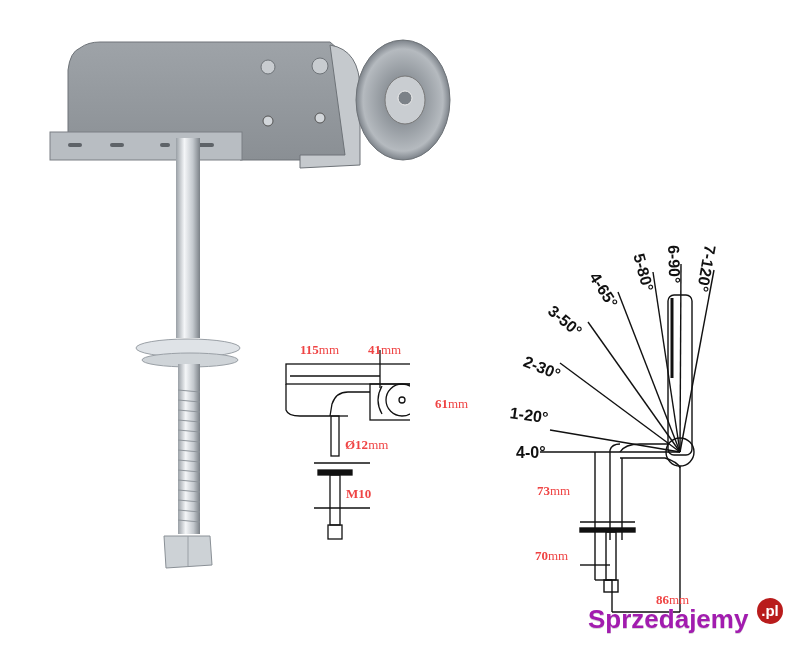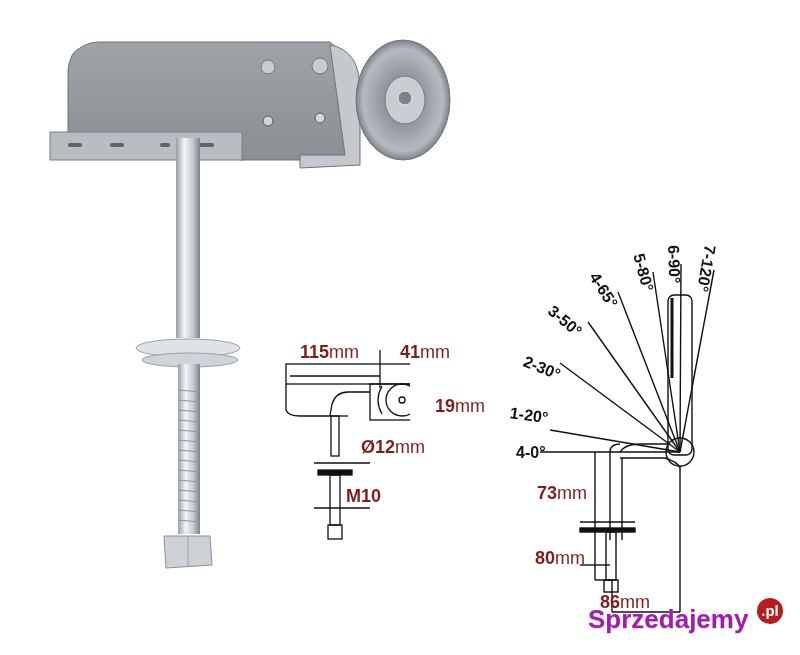--- a/index.html
+++ b/index.html
@@ -1,18 +1,18 @@
 <!DOCTYPE html>
 <html><head>
 <meta charset="utf-8">
 <style>
   html,body{margin:0;padding:0;background:#ffffff;}
   body{width:800px;height:655px;position:relative;overflow:hidden;font-family:"Liberation Sans",sans-serif;}
   .abs{position:absolute;}
-  .lbl{position:absolute;font-family:Liberation Sans, sans-serif;font-weight:bold;color:#7f1d1d;font-size:18px;line-height:1;white-space:nowrap;}
+  .lbl{position:absolute;font-family:Liberation Serif, serif;font-weight:bold;color:#ef4444;font-size:13px;line-height:1;white-space:nowrap;}
   .lbl .u{font-weight:normal;}
   .angle{position:absolute;font-family:"Liberation Sans",sans-serif;font-weight:bold;font-size:16px;color:#111;white-space:nowrap;transform-origin:left center;}
   .wm{position:absolute;left:588px;top:604px;font-family:"Liberation Sans",sans-serif;font-size:26px;font-weight:bold;color:#a21caf;letter-spacing:0px;text-shadow:0 1px 0 #d8d8d8;}
   .wm-badge{position:absolute;left:757px;top:598px;width:26px;height:26px;border-radius:50%;background:#b91c1c;color:#fff;font-family:Liberation Sans, sans-serif;font-size:15px;font-weight:bold;text-align:center;line-height:26px;}
 </style>
 </head>
 <body>
 
 <svg class="abs" style="left:0;top:0" width="470" height="600">
   <defs>
@@ -94,23 +94,23 @@
     <line x1="110" y1="20" x2="110" y2="58"></line>
     <rect x="61" y="86" width="8" height="40"></rect>
     <line x1="44" y1="133" x2="100" y2="133"></line>
     <rect x="48" y="140" width="34" height="5" fill="#111"></rect>
     <line x1="44" y1="178" x2="100" y2="178"></line>
     <rect x="60" y="145" width="10" height="50"></rect>
     <rect x="58" y="195" width="14" height="14"></rect>
   </g>
 </svg>
 <div class="lbl" style="left:300px;top:343px"><span>115</span><span class="u">mm</span></div>
-<div class="lbl" style="left:400px;top:343px"><span>41</span><span class="u">mm</span></div>
-<div class="lbl" style="left:435px;top:397px"><span>19</span><span class="u">mm</span></div>
-<div class="lbl" style="left:361px;top:438px"><span>Ø12</span><span class="u">mm</span></div>
+<div class="lbl" style="left:368px;top:343px"><span>41</span><span class="u">mm</span></div>
+<div class="lbl" style="left:435px;top:397px"><span>61</span><span class="u">mm</span></div>
+<div class="lbl" style="left:345px;top:438px"><span>Ø12</span><span class="u">mm</span></div>
 <div class="lbl" style="left:346px;top:487px"><span>M10</span></div>
 
 <svg class="abs" style="left:500px;top:200px" width="260" height="420">
   <g fill="none" stroke="#111" stroke-width="1.4">
 
     <rect x="168" y="95" width="24" height="160" rx="6"></rect>
     <line x1="172" y1="98" x2="172" y2="178" stroke-width="3"></line>
 
     <circle cx="180" cy="252" r="14"></circle>
 
@@ -145,17 +145,17 @@
 <div class="angle" style="left:516px;top:444px">4-0°</div>
 <div class="angle" style="left:510px;top:404px;transform:rotate(8deg)">1-20°</div>
 <div class="angle" style="left:524px;top:352px;transform:rotate(22deg)">2-30°</div>
 <div class="angle" style="left:550px;top:300px;transform:rotate(40deg)">3-50°</div>
 <div class="angle" style="left:593px;top:265px;transform:rotate(58deg)">4-65°</div>
 <div class="angle" style="left:638px;top:245px;transform:rotate(75deg)">5-80°</div>
 <div class="angle" style="left:673px;top:236px;transform:rotate(88deg)">6-90°</div>
 <div class="angle" style="left:710px;top:236px;transform:rotate(100deg)">7-120°</div>
 
 <div class="lbl" style="left:537px;top:484px"><span>73</span><span class="u">mm</span></div>
-<div class="lbl" style="left:535px;top:549px"><span>80</span><span class="u">mm</span></div>
-<div class="lbl" style="left:600px;top:593px"><span>86</span><span class="u">mm</span></div>
+<div class="lbl" style="left:535px;top:549px"><span>70</span><span class="u">mm</span></div>
+<div class="lbl" style="left:656px;top:593px"><span>86</span><span class="u">mm</span></div>
 
 <div class="wm">Sprzedajemy</div>
 <div class="wm-badge">.pl</div>
 
 </body></html>

